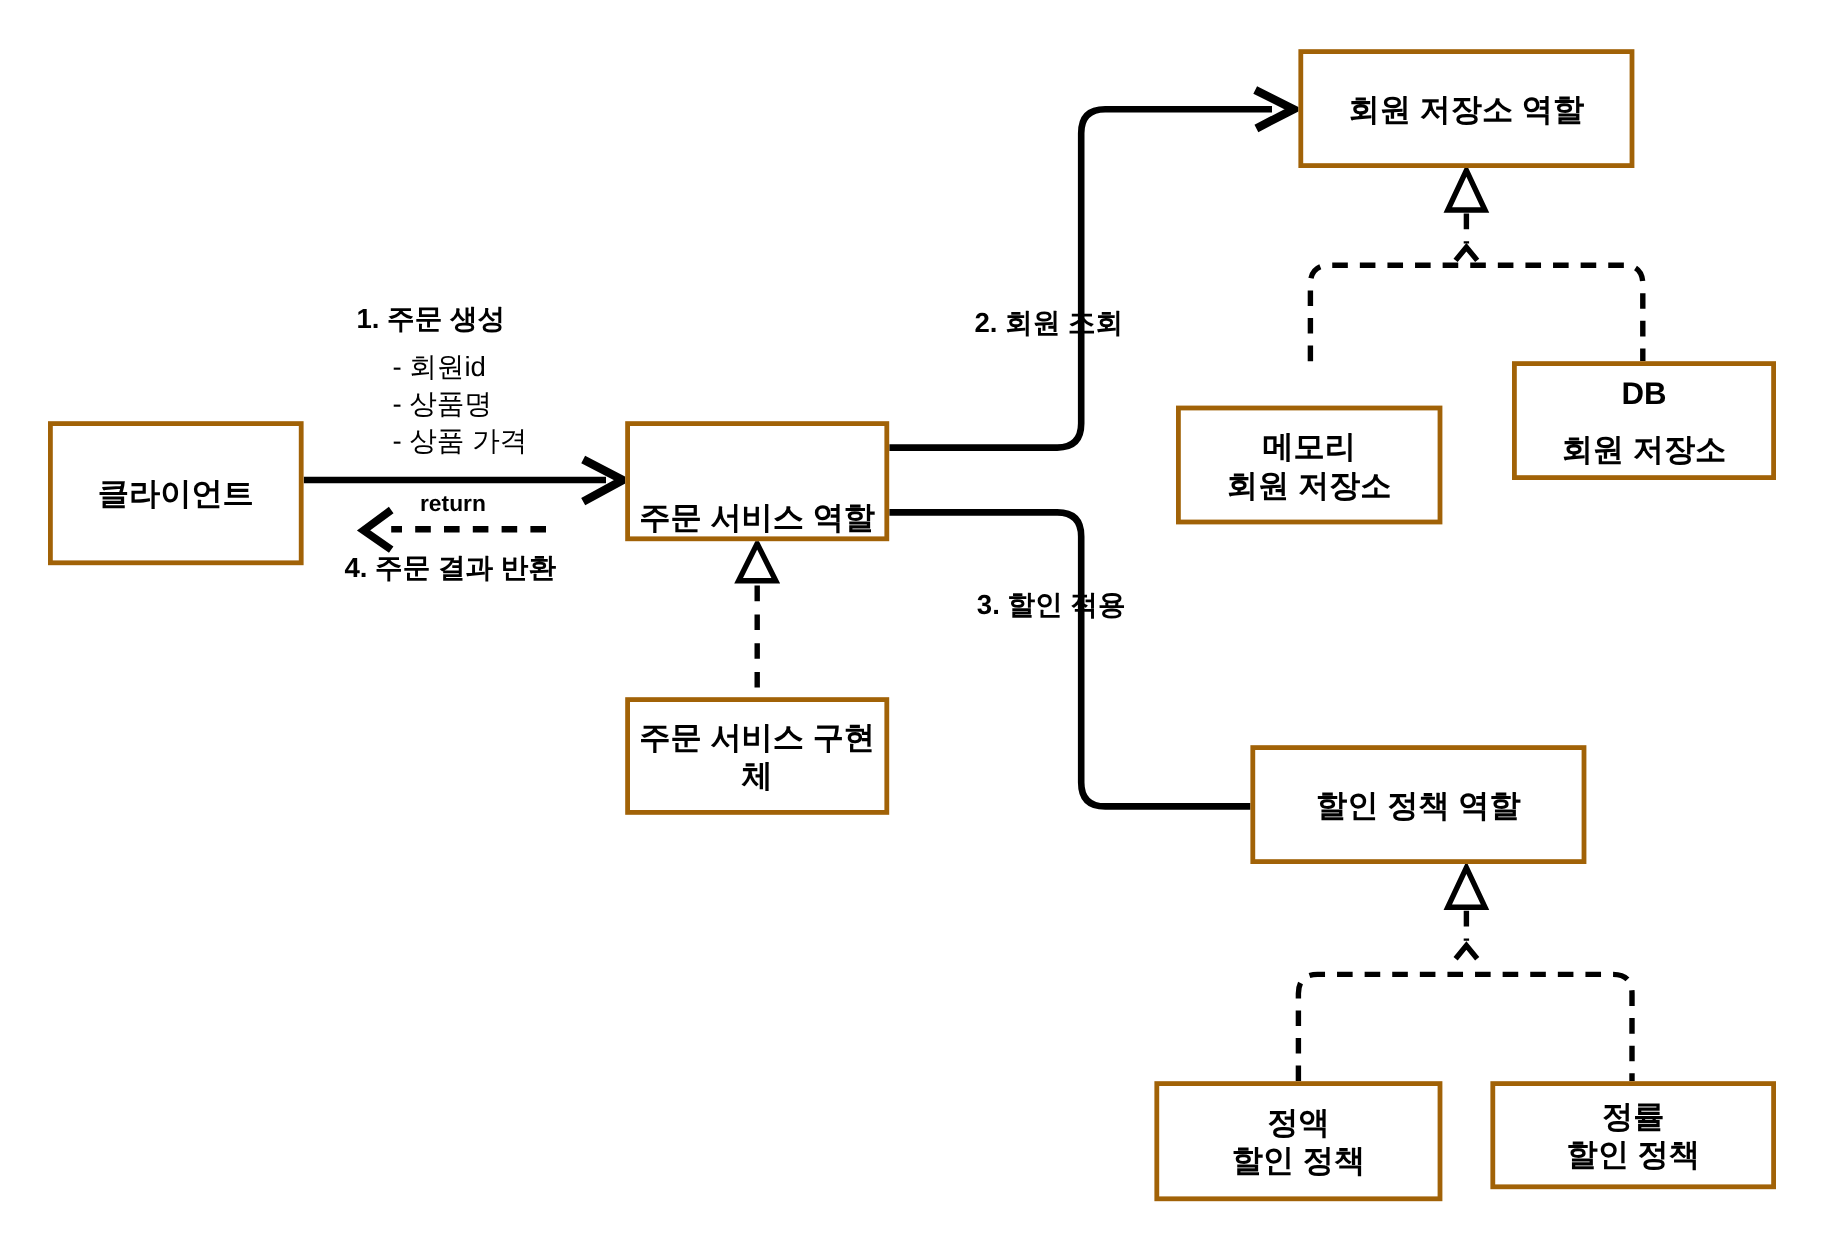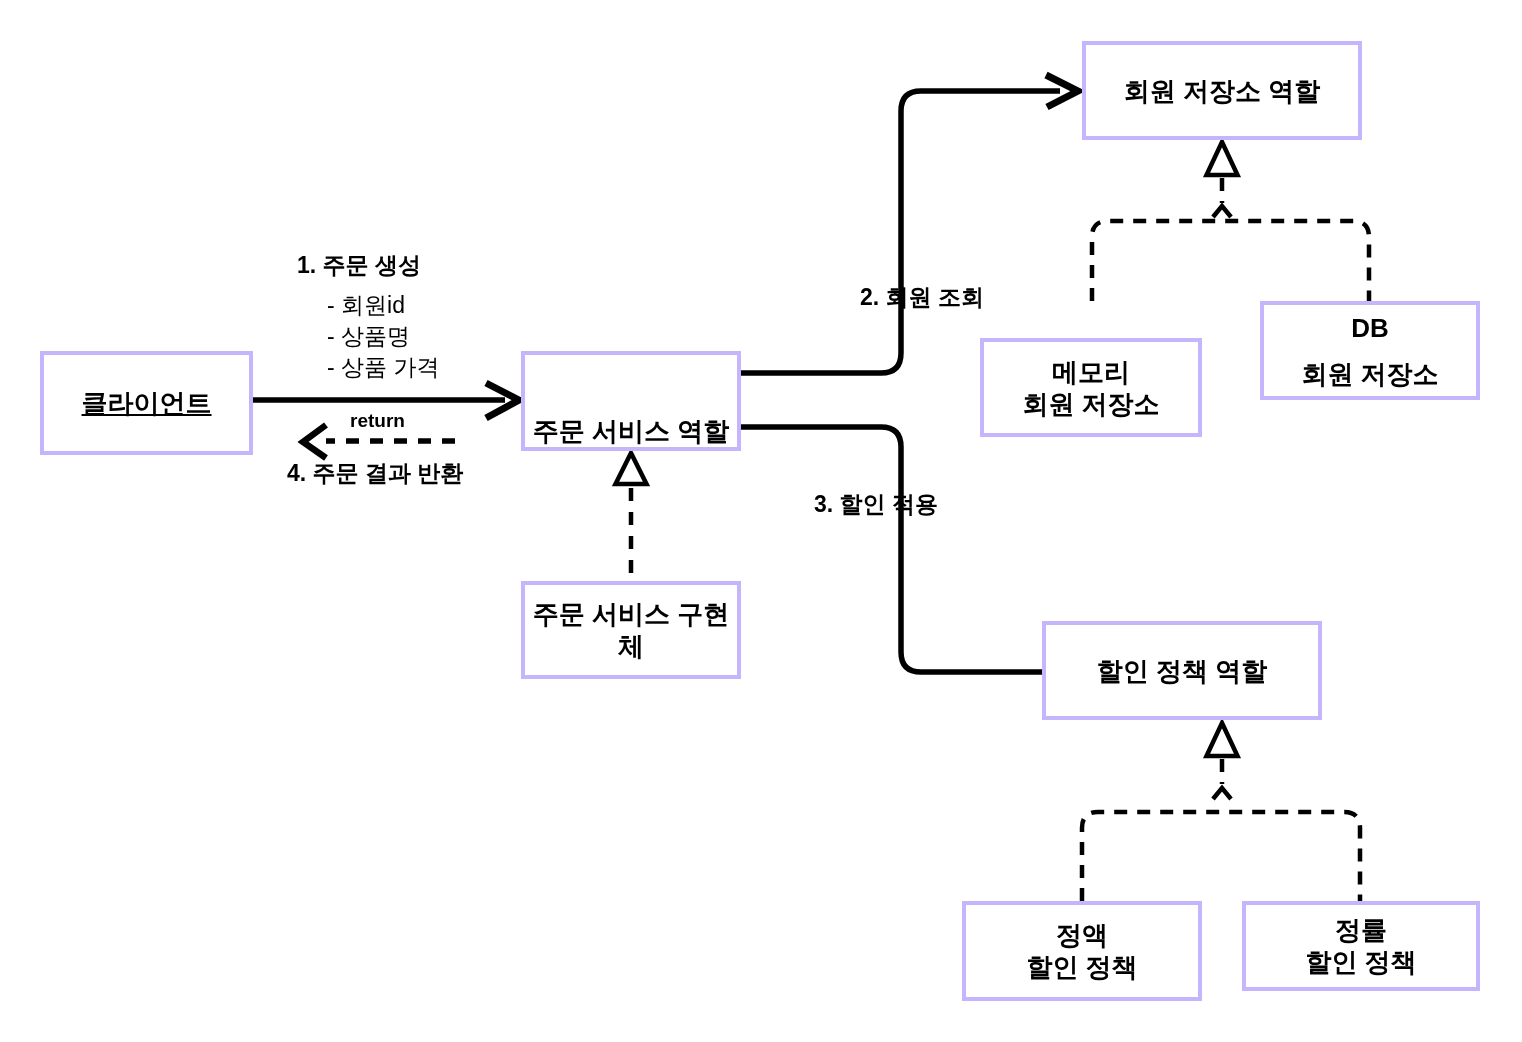--- a/index.html
+++ b/index.html
@@ -19,21 +19,21 @@
   .wires {
     position: absolute;
     left: 0;
     top: 0;
     width: 1522px;
     height: 1042px;
   }
   .box {
     position: absolute;
     box-sizing: border-box;
-    border: 4px solid #c4b5fd;
+    border: 4px solid #a16207;
     background: #ffffff;
     display: flex;
     flex-direction: column;
     align-items: center;
     justify-content: center;
     text-align: center;
     font-weight: bold;
     font-size: 26px;
     line-height: 32px;
   }
@@ -79,21 +79,21 @@
       <path d="M 1213 217 L 1222 206 L 1231 217" stroke-width="4.5"></path>
       <path d="M 1092 301 L 1092 237 Q 1092 221 1108 221 L 1353 221 Q 1369 221 1369 237 L 1369 301" stroke-width="4.5" stroke-dasharray="13 10"></path>
 
       <path d="M 1222 723 L 1237.5 756 L 1206.5 756 Z" fill="#ffffff" stroke-width="4.5"></path>
       <path d="M 1222 759 V 784" stroke-width="4.5" stroke-dasharray="13 10"></path>
       <path d="M 1213 799 L 1222 788 L 1231 799" stroke-width="4.5"></path>
       <path d="M 1082 901 L 1082 828 Q 1082 812 1098 812 L 1344 812 Q 1360 812 1360 828 L 1360 901" stroke-width="4.5" stroke-dasharray="13 10"></path>
     </g>
   </svg>
 
-  <div class="box" style="left:40px; top:351px; width:213px; height:104px;text-decoration:underline;">
+  <div class="box" style="left:40px; top:351px; width:213px; height:120px;">
     <span>클라이언트</span>
   </div>
 
   <div class="box" style="left:521px; top:351px; width:220px; height:100px;justify-content:flex-end;">
     <span>주문 서비스 역할</span>
   </div>
 
   <div class="box" style="left:521px; top:581px; width:220px; height:98px;">
     <span>주문 서비스 구현체</span>
   </div>
@@ -125,21 +125,21 @@
     <span>정률</span>
     <span>할인 정책</span>
   </div>
 
   <div class="lbl" style="left:297px; top:250px;">1. 주문 생성</div>
 
   <div class="lbl plain" style="left:327px; top:290px;">- 회원id</div>
   <div class="lbl plain" style="left:327px; top:321px;">- 상품명</div>
   <div class="lbl plain" style="left:327px; top:352px;">- 상품 가격</div>
 
-  <div class="lbl" style="left:812px; top:282px;margin-left:48px;">2. 회원 조회</div>
+  <div class="lbl" style="left:812px; top:254px;">2. 회원 조회</div>
 
   <div class="lbl" style="left:814px; top:489px;">3. 할인 적용</div>
 
   <div class="lbl small" style="left:350px; top:410px;font-weight:bold;">return</div>
 
   <div class="lbl" style="left:287px; top:458px;">4. 주문 결과 반환</div>
 
 </div>
 
 </body></html>

